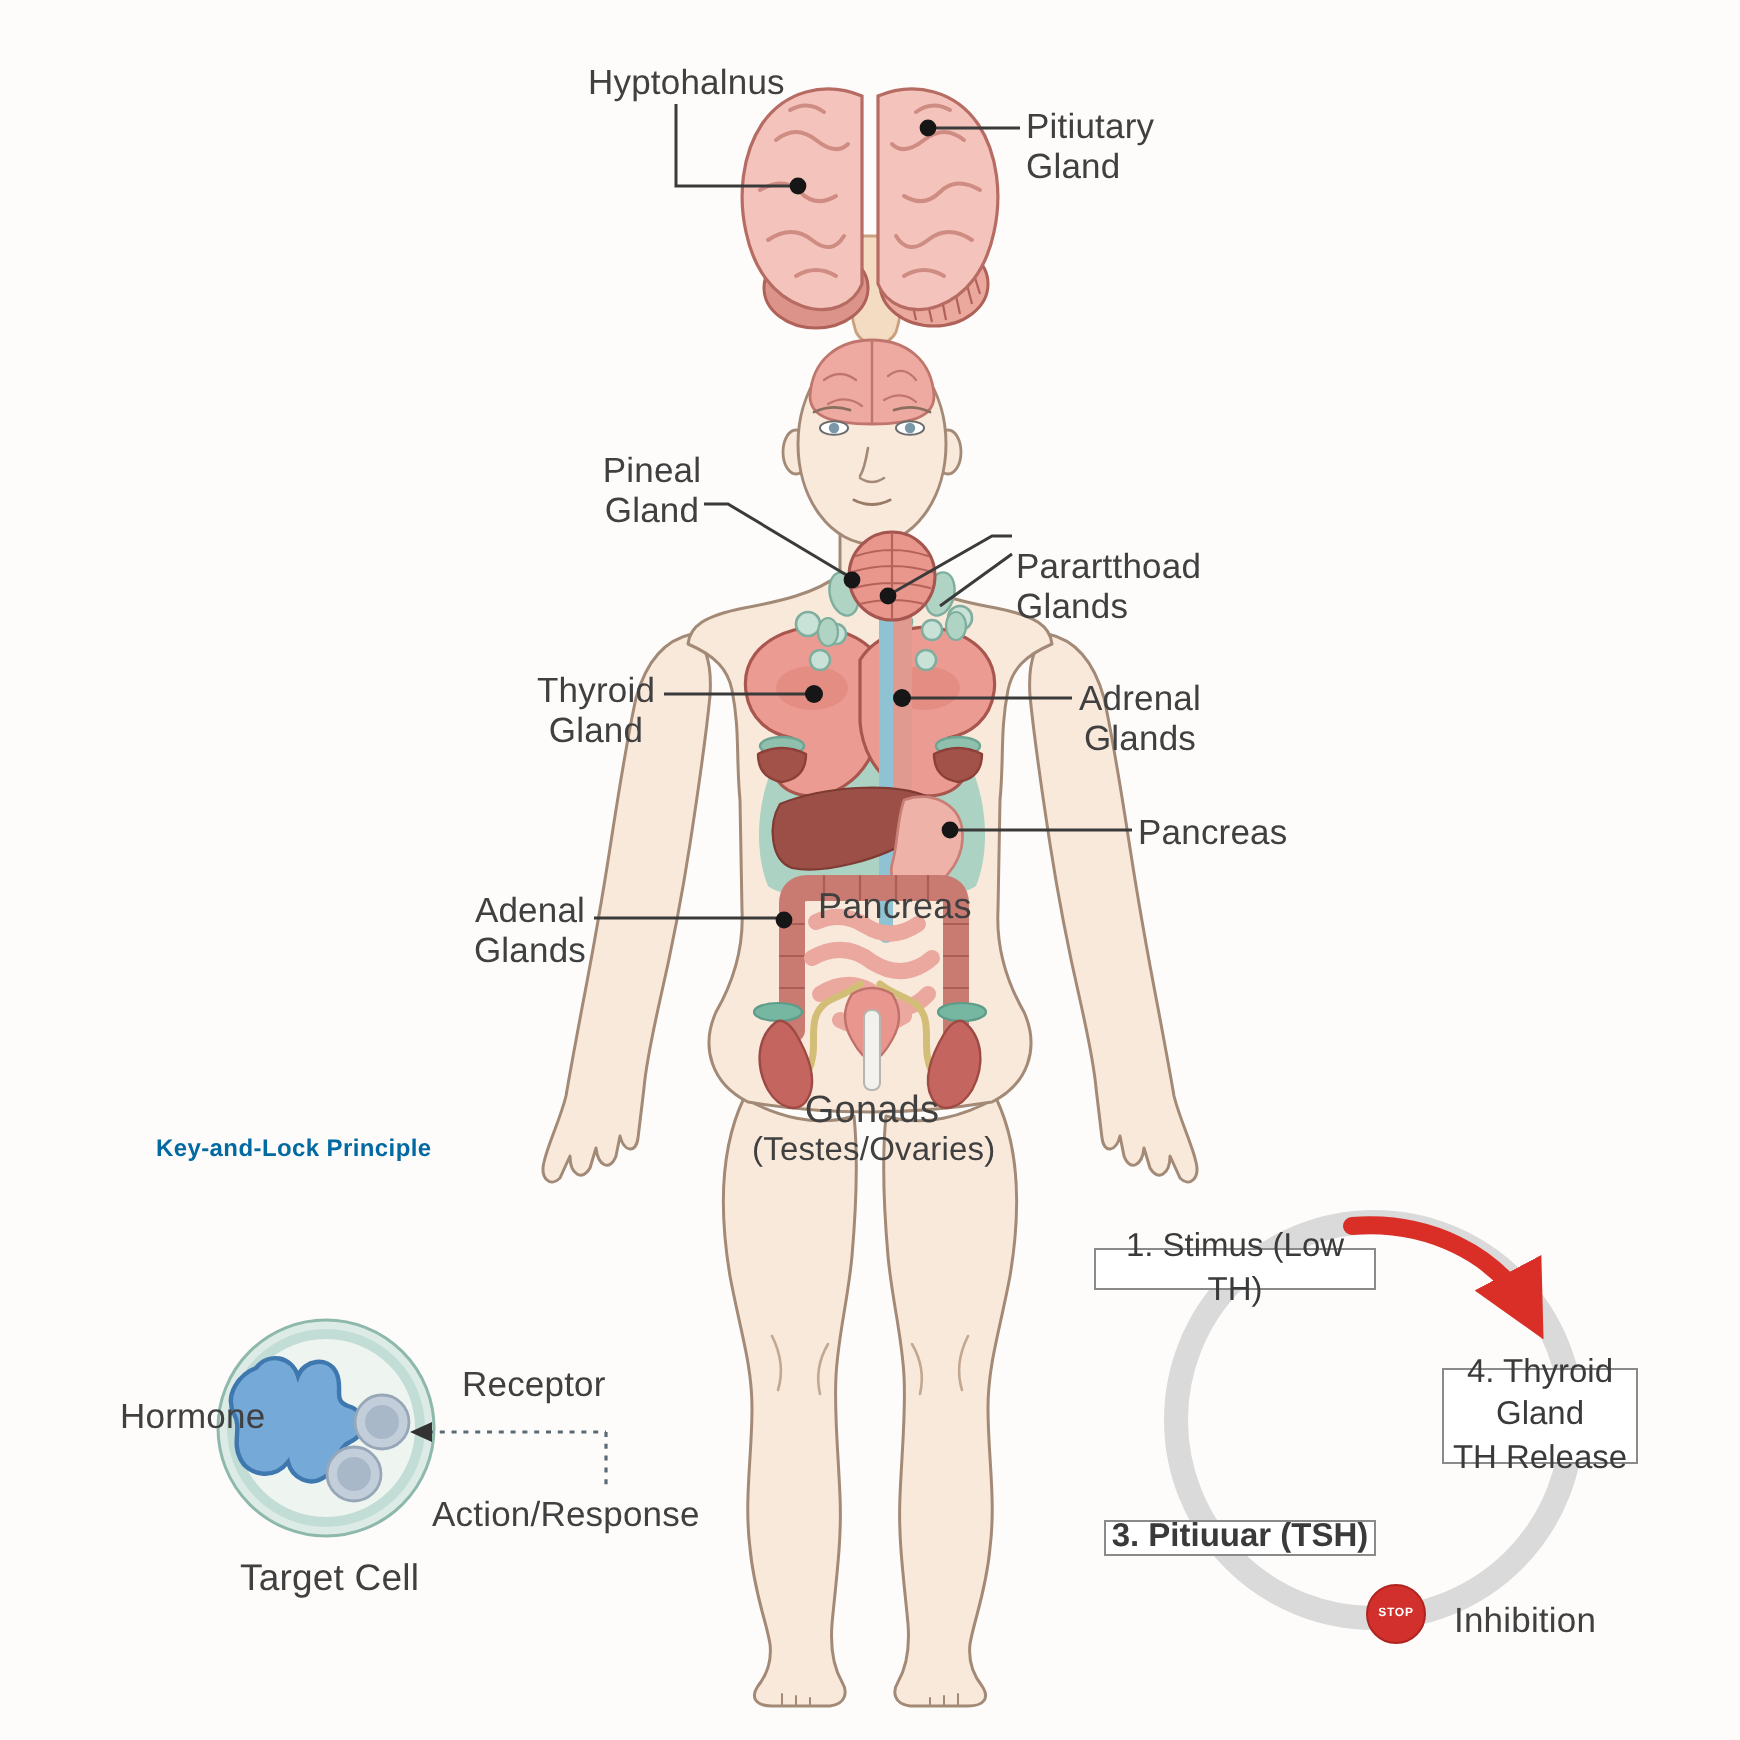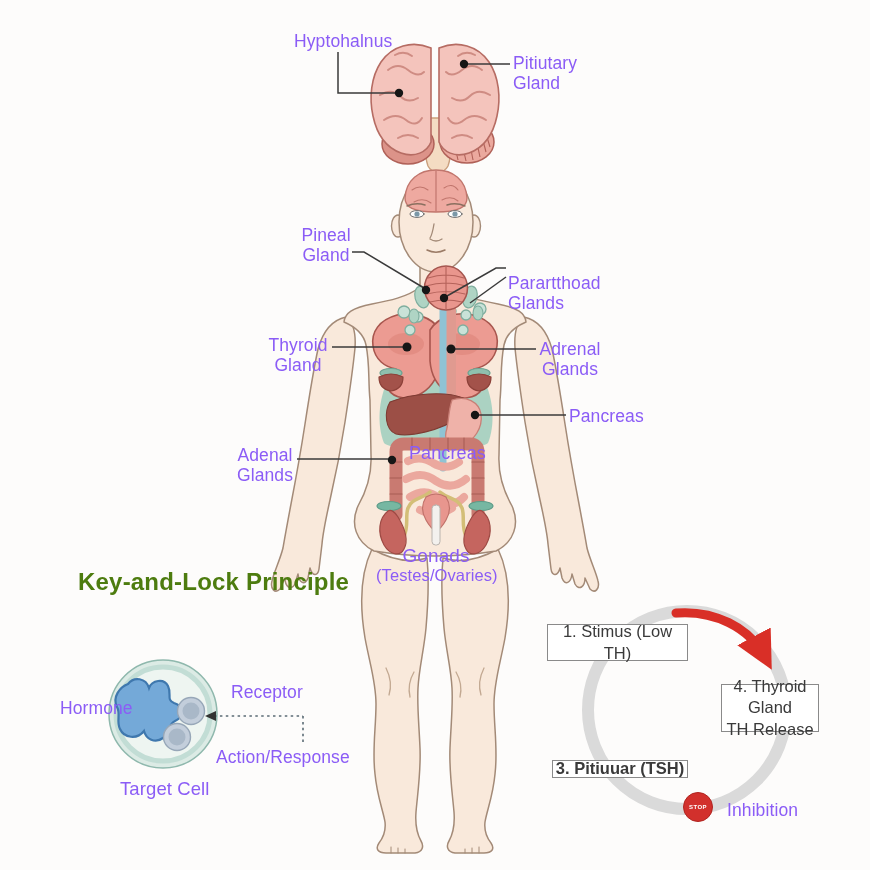--- a/index.html
+++ b/index.html
@@ -2,25 +2,25 @@
 <html><head>
 <meta charset="utf-8">
 <style>
   html,body{margin:0;padding:0;background:#ffffff;}
   #stage{
     position:relative;width:870px;height:870px;background:#fdfcfb;overflow:hidden;
     font-family:"Liberation Sans",sans-serif;
   }
   #art{position:absolute;left:0;top:0;z-index:1;}
   .lbl{
-    position:absolute;z-index:2;font-size:17.5px;color:#8b5cf6;
+    position:absolute;z-index:2;font-size:17.5px;color:#404040;
     line-height:1.16;white-space:pre-line;letter-spacing:0.1px;
   }
   .center{text-align:center;}
-  .title{font-size:24px;font-weight:bold;color:#4d7c0f;letter-spacing:0.2px;white-space:nowrap;}
+  .title{font-size:12px;font-weight:bold;color:#0369a1;letter-spacing:0.2px;white-space:nowrap;}
   .fbox{
     position:absolute;z-index:3;border:1.5px solid #8a8a8a;background:#ffffff;
     display:flex;align-items:center;justify-content:center;text-align:center;
     font-size:16.5px;color:#3a3a3a;line-height:1.28;white-space:pre-line;
     box-sizing:border-box;
   }
   .stop{
     position:absolute;z-index:4;width:28px;height:28px;border-radius:50%;
     background:#d2302c;border:1px solid #b02420;color:#ffffff;
     display:flex;align-items:center;justify-content:center;
@@ -262,21 +262,21 @@
   <div class="lbl center" style="left:386px;top:545px;width:100px;font-size:19px;">Gonads</div>
   <div class="lbl center" style="left:376px;top:566px;width:120px;font-size:16.5px;">(Testes/Ovaries)</div>
 
   <div class="lbl title" style="left:78px;top:568px;">Key-and-Lock Principle</div>
   <div class="lbl" style="left:36px;top:698px;margin-left:24px;">Hormone</div>
   <div class="lbl" style="left:231px;top:682px;">Receptor</div>
   <div class="lbl" style="left:216px;top:747px;">Action/Response</div>
   <div class="lbl" style="left:120px;top:778px;font-size:18.5px;">Target Cell</div>
 
 
-  <div class="fbox" style="left:547px;top:624px;width:141px;height:37px;">1. Stimus (Low TH)</div>
+  <div class="fbox" style="left:547px;top:624px;width:141px;height:21px;">1. Stimus (Low TH)</div>
   <div class="fbox" style="left:552px;top:760px;width:136px;height:18px;font-weight:bold;">3. Pitiuuar (TSH)</div>
   <div class="fbox" style="left:721px;top:684px;width:98px;height:48px;">4. Thyroid Gland
 TH Release</div>
 
   <div class="stop" style="left:683px;top:792px;">STOP</div>
   <div class="lbl" style="left:727px;top:800px;">Inhibition</div>
 
 </div>
 
 </body></html>

